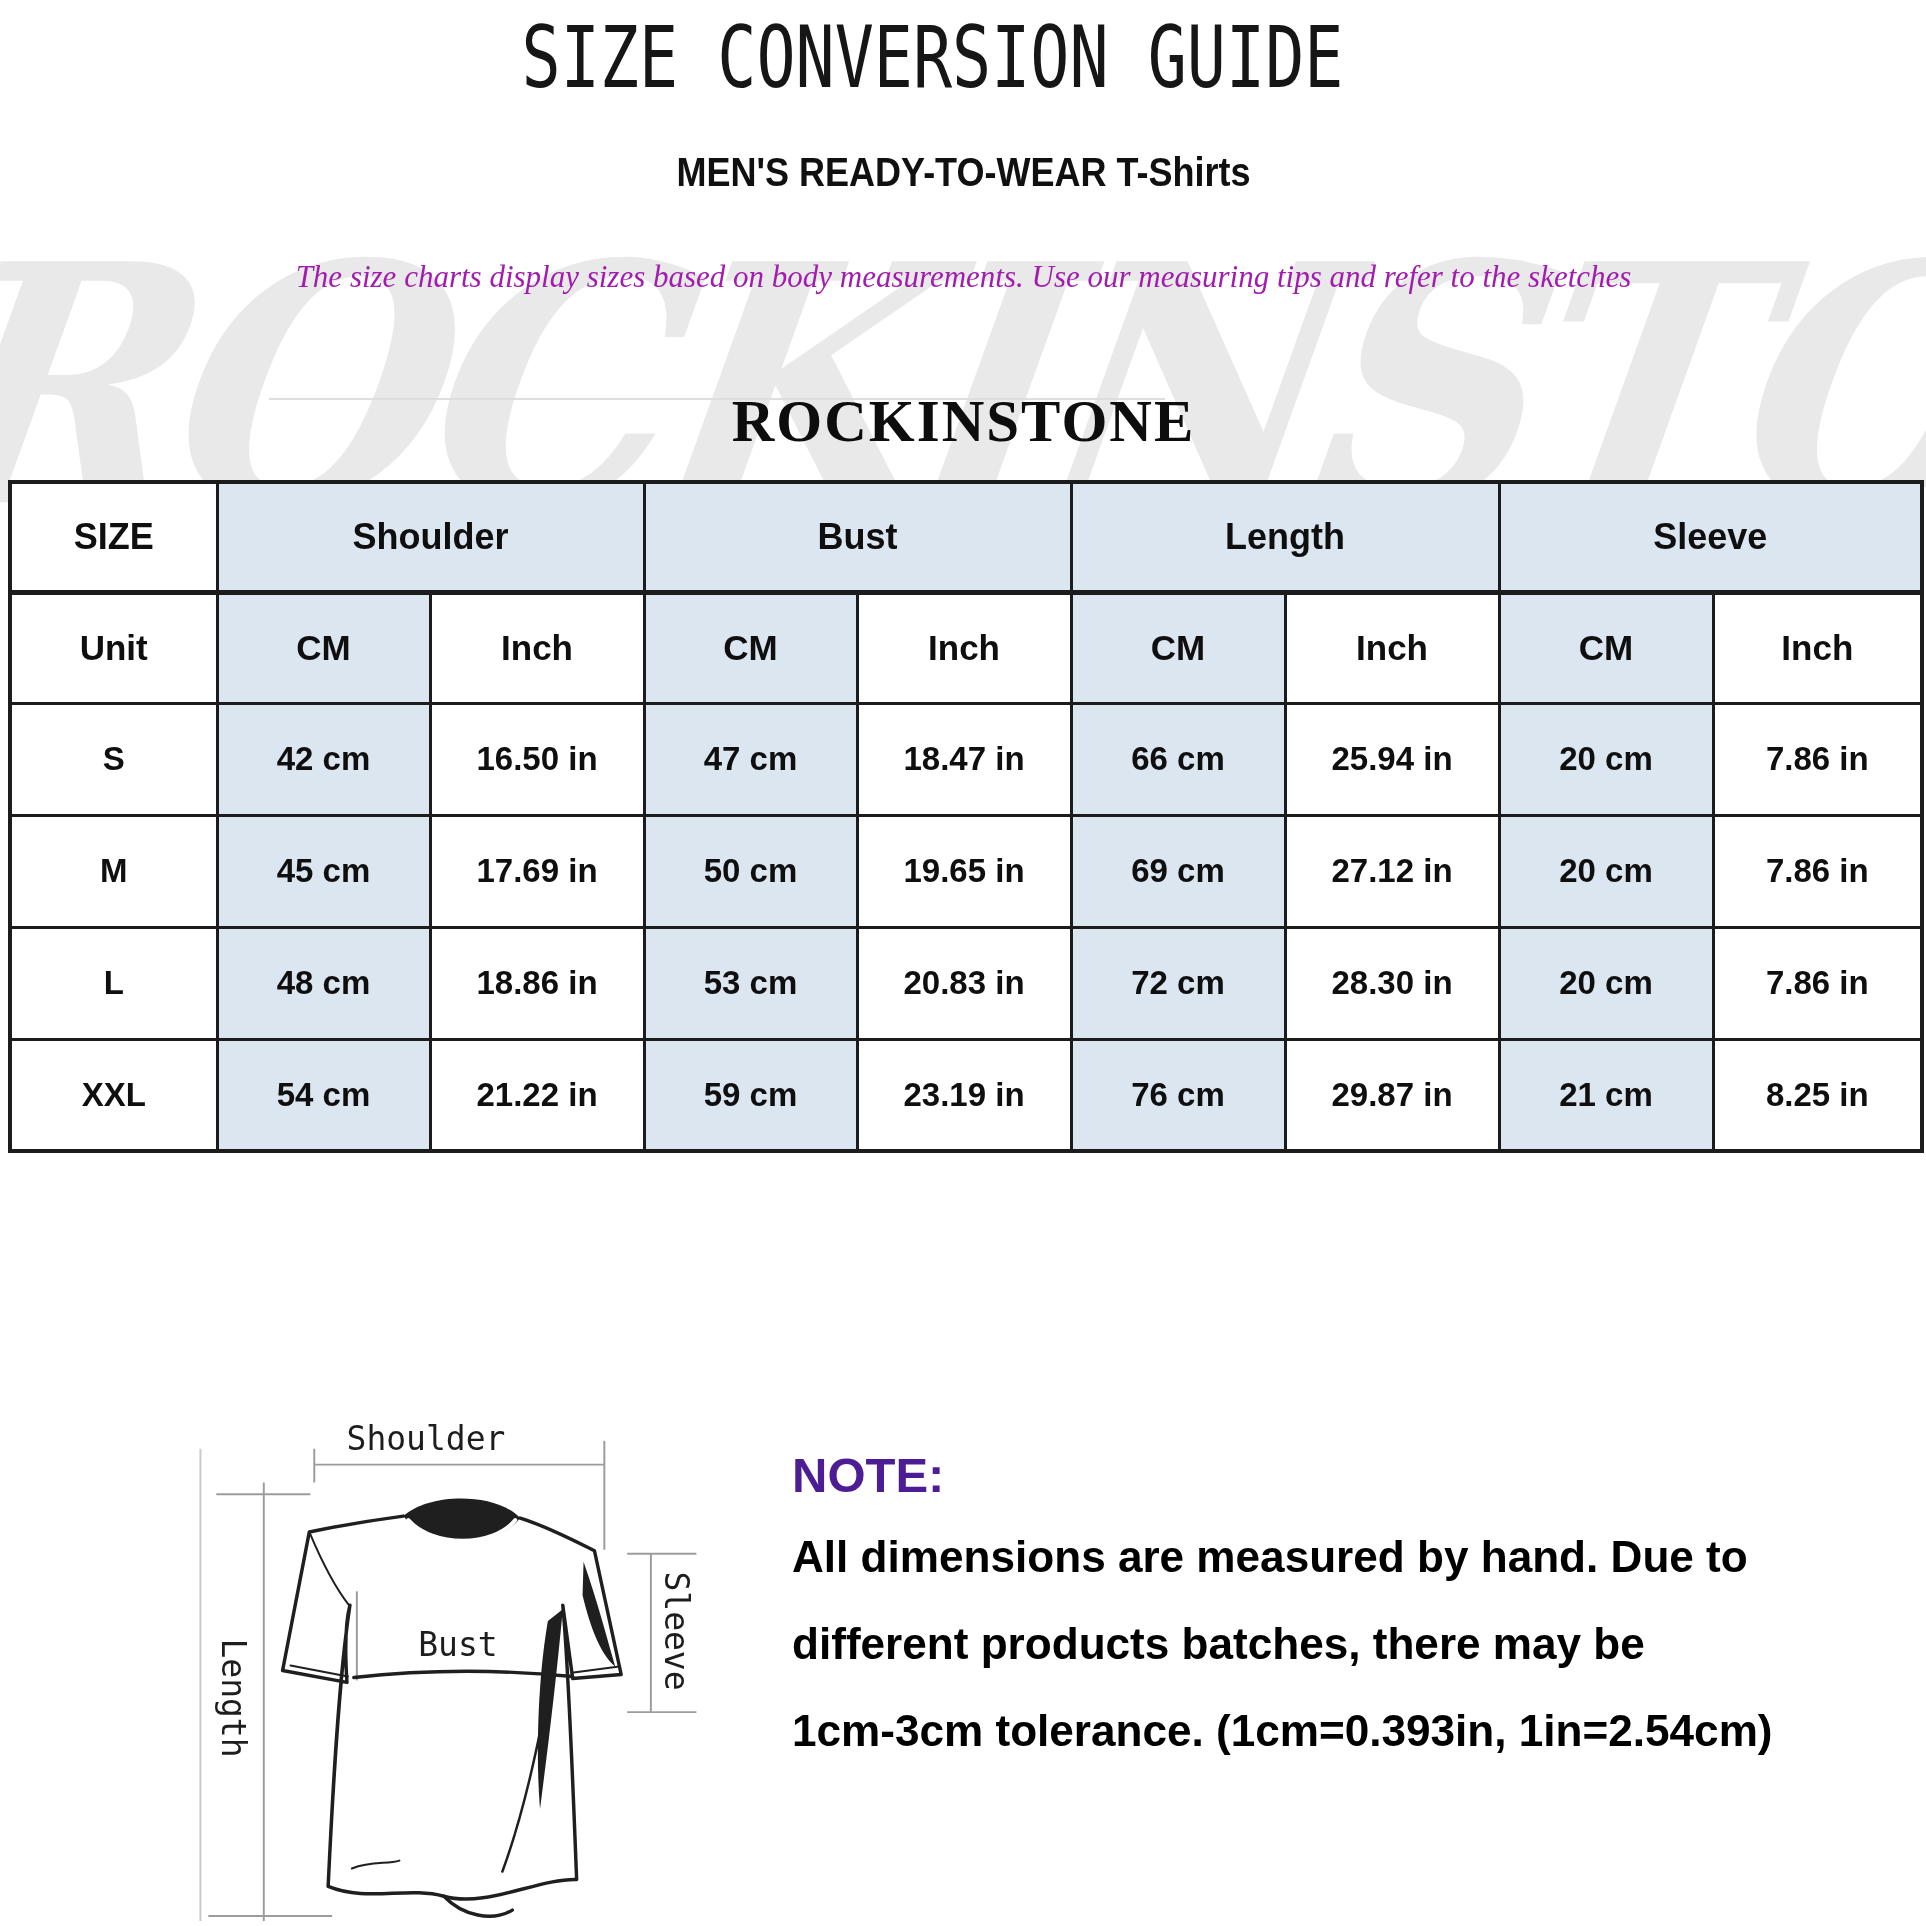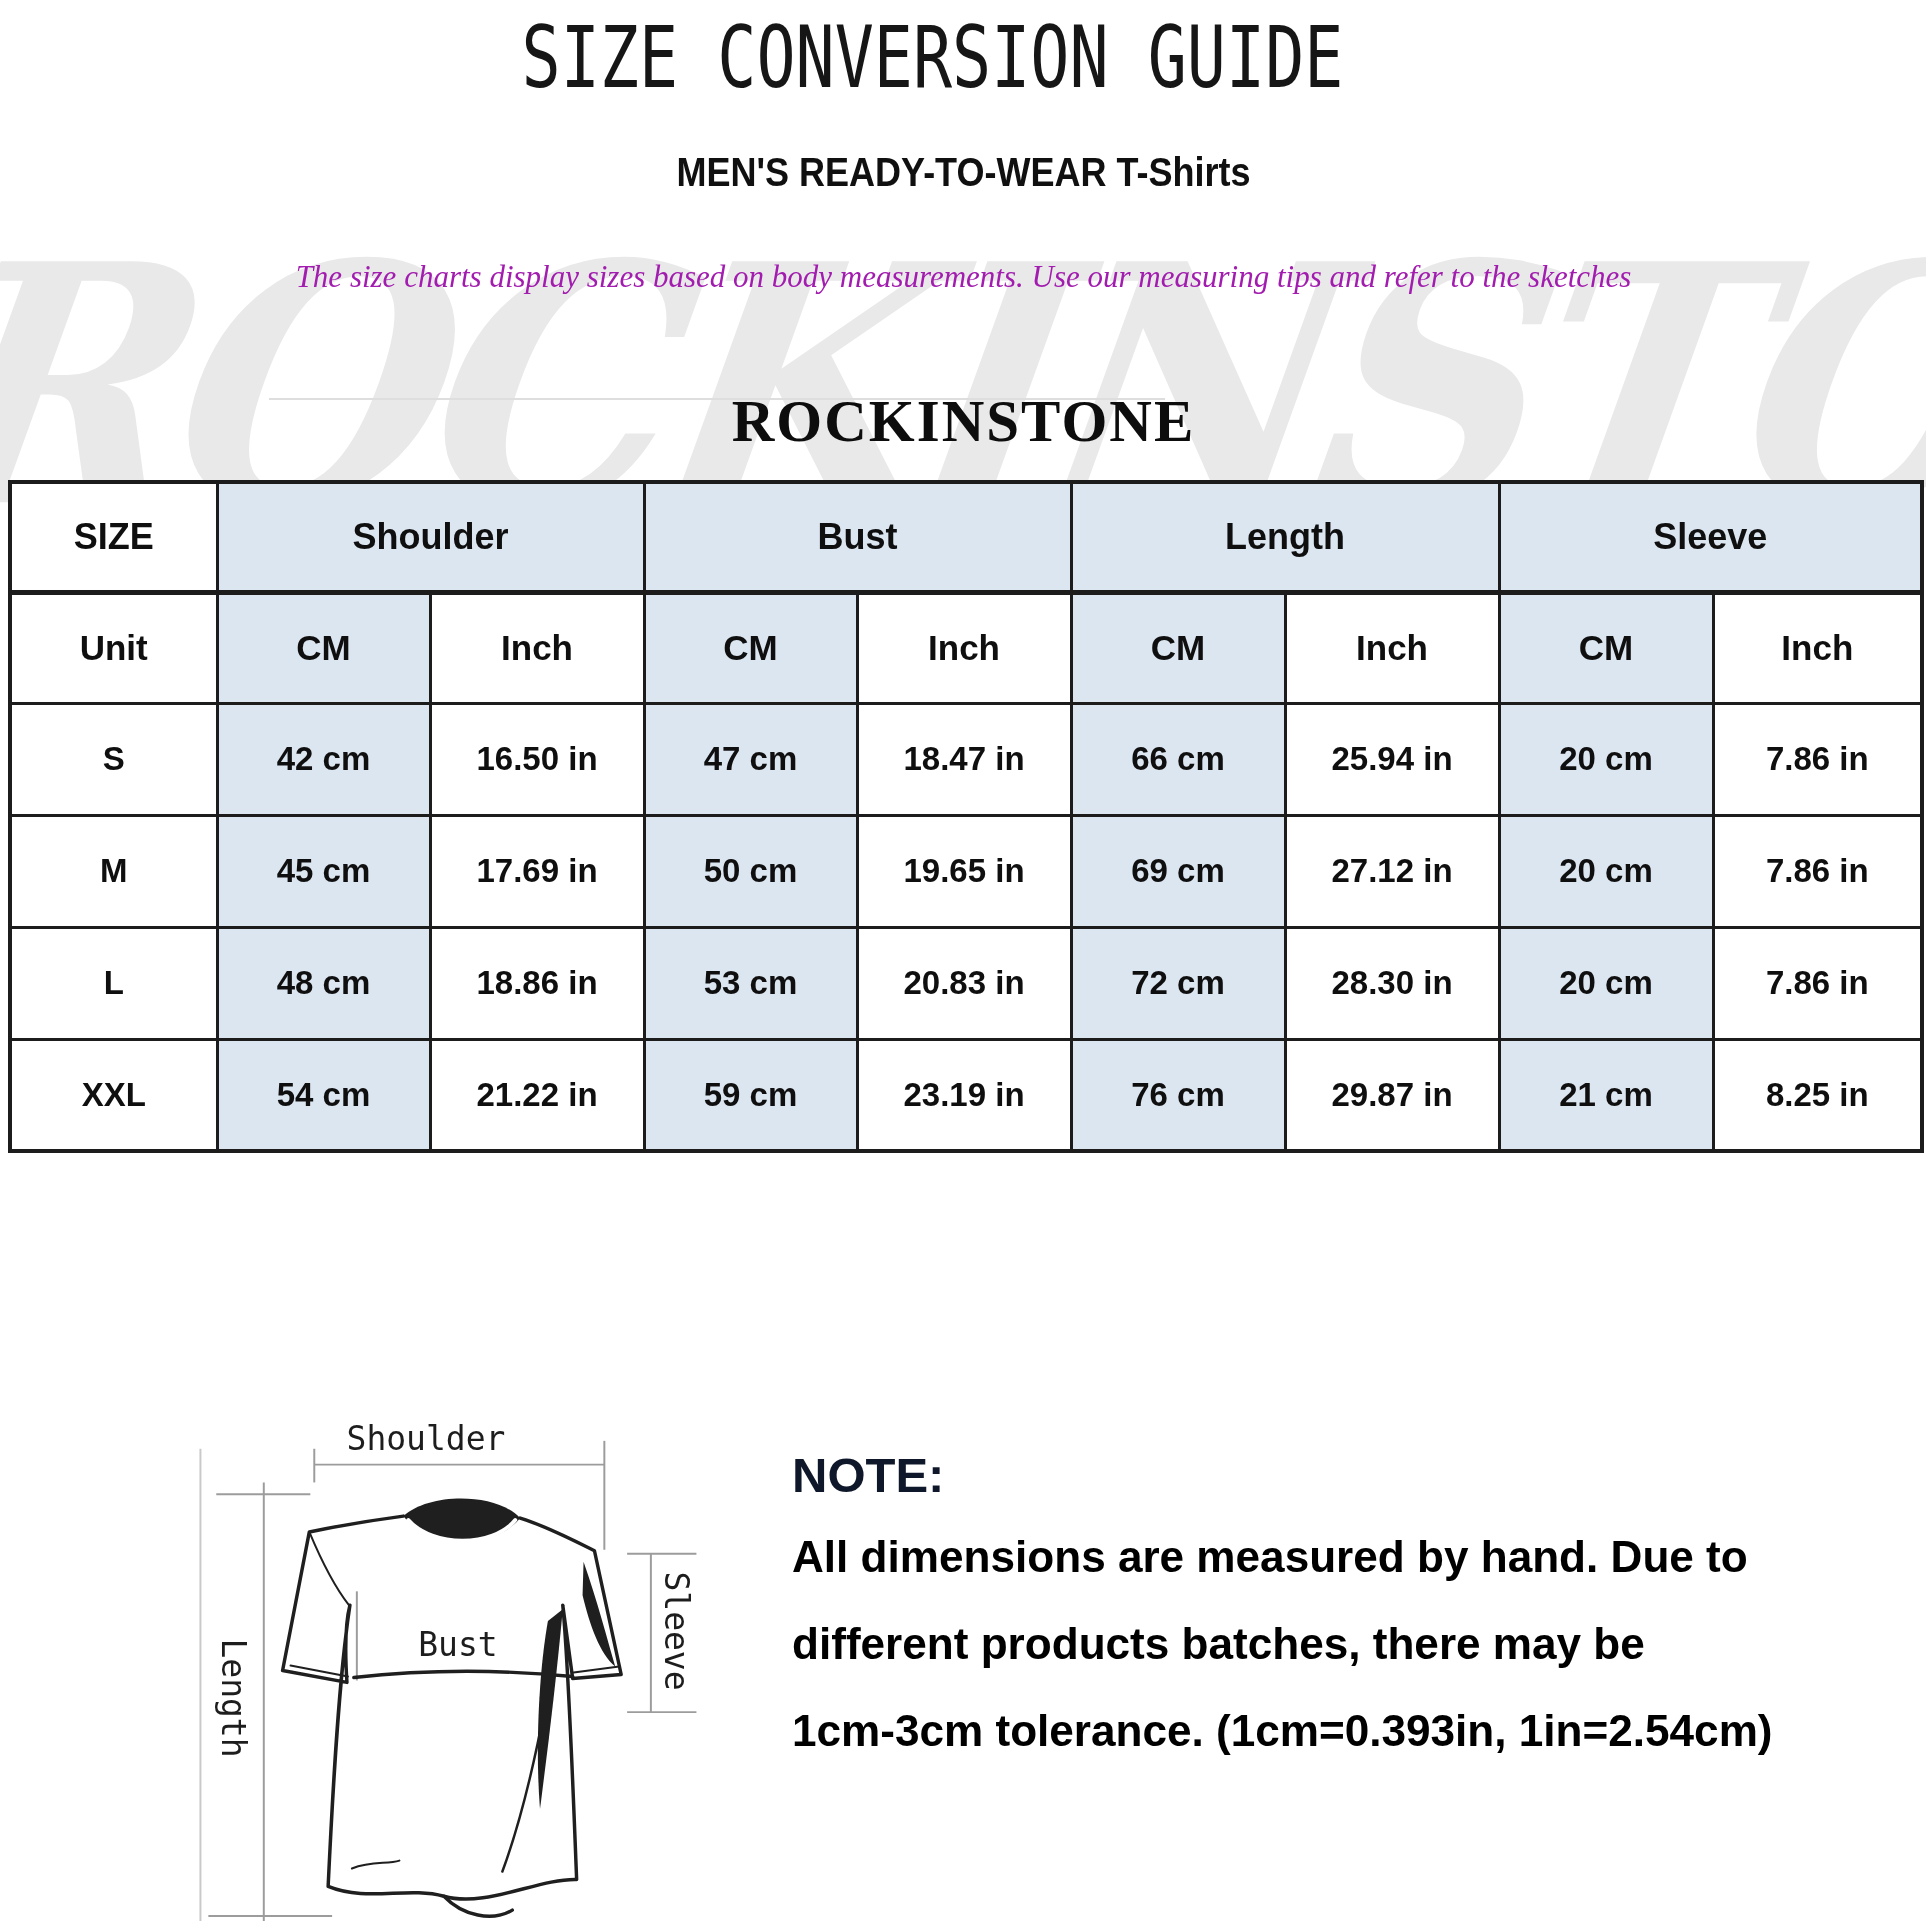--- a/index.html
+++ b/index.html
@@ -49,21 +49,21 @@
   .sketch svg{position:absolute;left:0;top:0;}
   .sk-label{position:absolute;font-family:"DejaVu Sans Mono",monospace;
     font-size:33px;font-weight:500;color:#1d1d1d;text-align:center;white-space:nowrap;}
   .sk-shoulder{left:188px;top:-2px;width:188px;}
   .sk-bust{left:225px;top:204px;width:178px;}
   .sk-length{left:-10px;top:257px;width:198px;height:40px;transform:rotate(90deg);}
   .sk-sleeve{left:433px;top:190px;width:198px;height:40px;transform:rotate(90deg);}
 
   
   .note-heading{position:absolute;left:792px;top:1447px;font-size:49px;
-    font-weight:bold;color:#0f172a;z-index:2;}
+    font-weight:bold;color:#4c1d95;z-index:2;}
   .note-body{position:absolute;left:792px;top:1513px;width:1109px;font-size:45px;
     font-weight:bold;line-height:87px;color:#000;transform:scaleX(0.98);
     transform-origin:left;z-index:2;}
 </style>
 </head>
 <body>
 
 <div class="watermark">ROCKINSTONE</div>
 <div class="faint-rule"></div>
 

